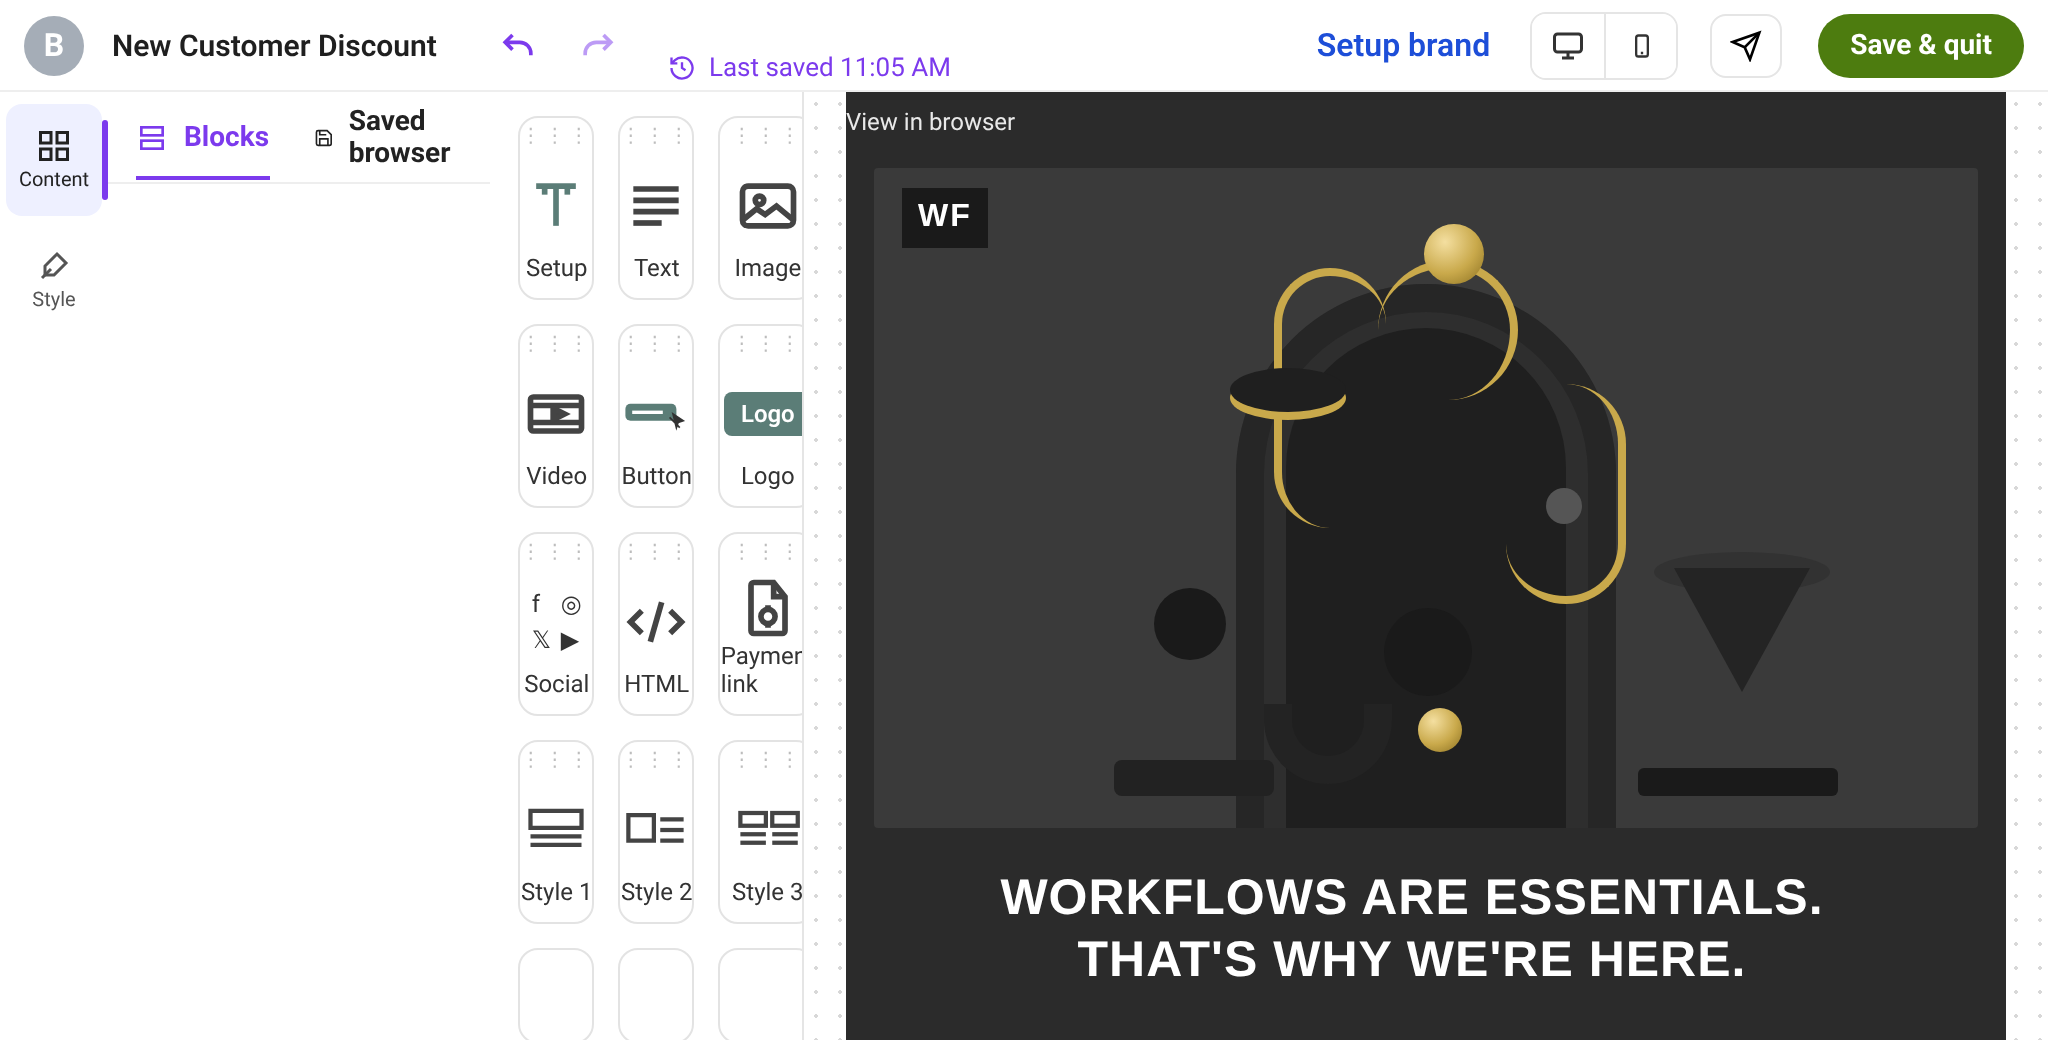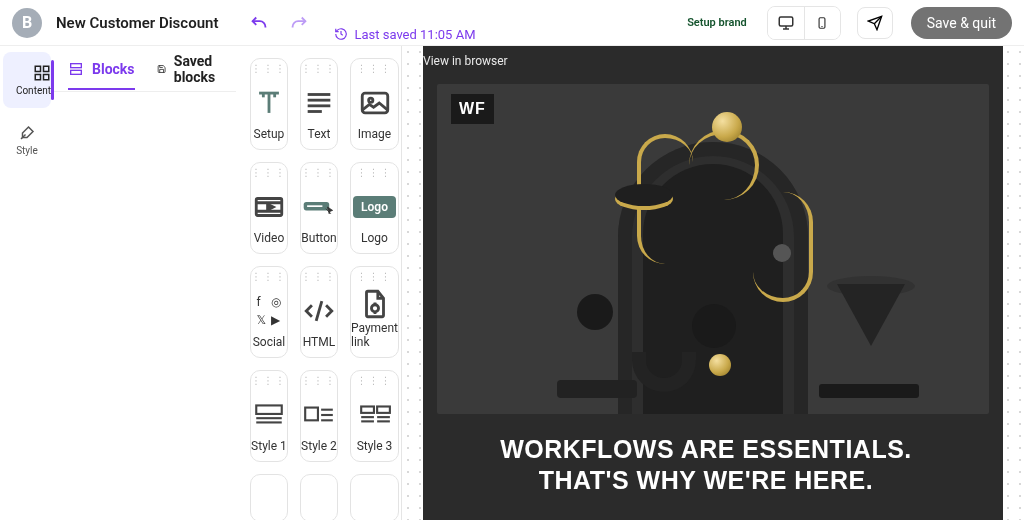--- a/index.html
+++ b/index.html
@@ -6,34 +6,34 @@
   body { font-family: -apple-system, BlinkMacSystemFont, "Segoe UI", Roboto, sans-serif; background: #fff; width: 1024px; height: 520px; overflow: hidden; }
 
   
   .topbar { display: flex; align-items: center; height: 46px; padding: 0 12px; border-bottom: 1px solid #eee; gap: 10px; }
   .brand-dot { width: 30px; height: 30px; border-radius: 50%; background: #a5adb7; color: #fff; display: flex; align-items: center; justify-content: center; font-weight: 700; font-size: 16px; }
   .title { font-weight: 600; color: #1f1f1f; font-size: 15px; margin-left: 4px; }
   .hist-btn { width: 22px; height: 22px; display: flex; align-items: center; justify-content: center; color: #7c3aed; cursor: pointer; margin-left: 20px; }
   .hist-btn.redo { margin-left: 8px; }
   .lastsaved { display: flex; align-items: center; color: #7c3aed; font-size: 13px; gap: 6px; margin-left: 14px; margin-top: 23px; }
   .spacer { flex: 1; }
-  .setup-brand { color: #14532d; font-weight: 600; font-size: 11px; margin-right: 10px; }
+  .setup-brand { color: #1d4ed8; font-weight: 600; font-size: 16px; margin-right: 10px; }
   .device-group { display: flex; border: 1px solid #e5e5e5; border-radius: 8px; overflow: hidden; margin-right: 6px; }
   .device-btn { width: 36px; height: 32px; display: flex; align-items: center; justify-content: center; color: #333; background: #fff; }
   .device-btn + .device-btn { border-left: 1px solid #e5e5e5; }
   .send-btn { width: 36px; height: 32px; border: 1px solid #e5e5e5; border-radius: 8px; display: flex; align-items: center; justify-content: center; margin-right: 8px; }
-  .save-quit { background: #737373; color: #fff; border-radius: 20px; padding: 8px 16px; font-weight: 400; font-size: 14px; }
+  .save-quit { background: #4d7c0f; color: #fff; border-radius: 20px; padding: 8px 16px; font-weight: 700; font-size: 14px; }
 
   
   .main { display: flex; height: calc(100% - 46px); }
 
   
   .rail { width: 54px; background: #fff; display: flex; flex-direction: column; align-items: center; padding-top: 6px; gap: 4px; }
   .rail-item { width: 48px; height: 56px; display: flex; flex-direction: column; align-items: center; justify-content: center; gap: 3px; border-radius: 8px; font-size: 10px; color: #555; position: relative; }
-  .rail-item.active { background: #eef0ff; color: #222; align-items: flex-end; }
+  .rail-item.active { background: #eef0ff; color: #222; }
   .rail-item.active::after { content:""; position:absolute; right:-3px; top:8px; bottom:8px; width:3px; background:#7c3aed; border-radius:3px; }
   .rail-item svg { width: 18px; height: 18px; }
 
   
   .panel { width: 348px; border-right: 1px solid #e5e5e5; display: flex; flex-direction: row; overflow: hidden; }
   .panel-tabs { display: flex; align-items: center; height: 46px; border-bottom: 1px solid #eee; padding: 0 14px; gap: 22px; }
   .ptab { display: flex; align-items: center; gap: 8px; font-weight: 700; color: #222; font-size: 14px; cursor: pointer; }
   .ptab.active { color: #7c3aed; }
   .ptab svg { width: 16px; height: 16px; }
   .ptab.active::after {}
@@ -179,21 +179,21 @@
           <span>Blocks</span>
         </div>
       </div>
       <div class="ptab-wrap">
         <div class="ptab">
           <svg viewBox="0 0 24 24" fill="none" stroke="currentColor" stroke-width="2">
               <path d="M19 21H5a2 2 0 0 1-2-2V5a2 2 0 0 1 2-2h11l5 5v11a2 2 0 0 1-2 2z"></path>
               <polyline points="17 21 17 13 7 13 7 21"></polyline>
               <polyline points="7 3 7 8 15 8"></polyline>
             </svg>
-          <span>Saved blocks</span>
+          <span>Saved browser</span>
         </div>
       </div>
     </div>
 
     <div class="block-grid">
 
       <div class="block-card">
         <div class="drag-dots">⋮⋮⋮</div>
         <div class="block-icon">
             <svg viewBox="0 0 24 24" fill="none" stroke="#5b7d77" stroke-width="2">

